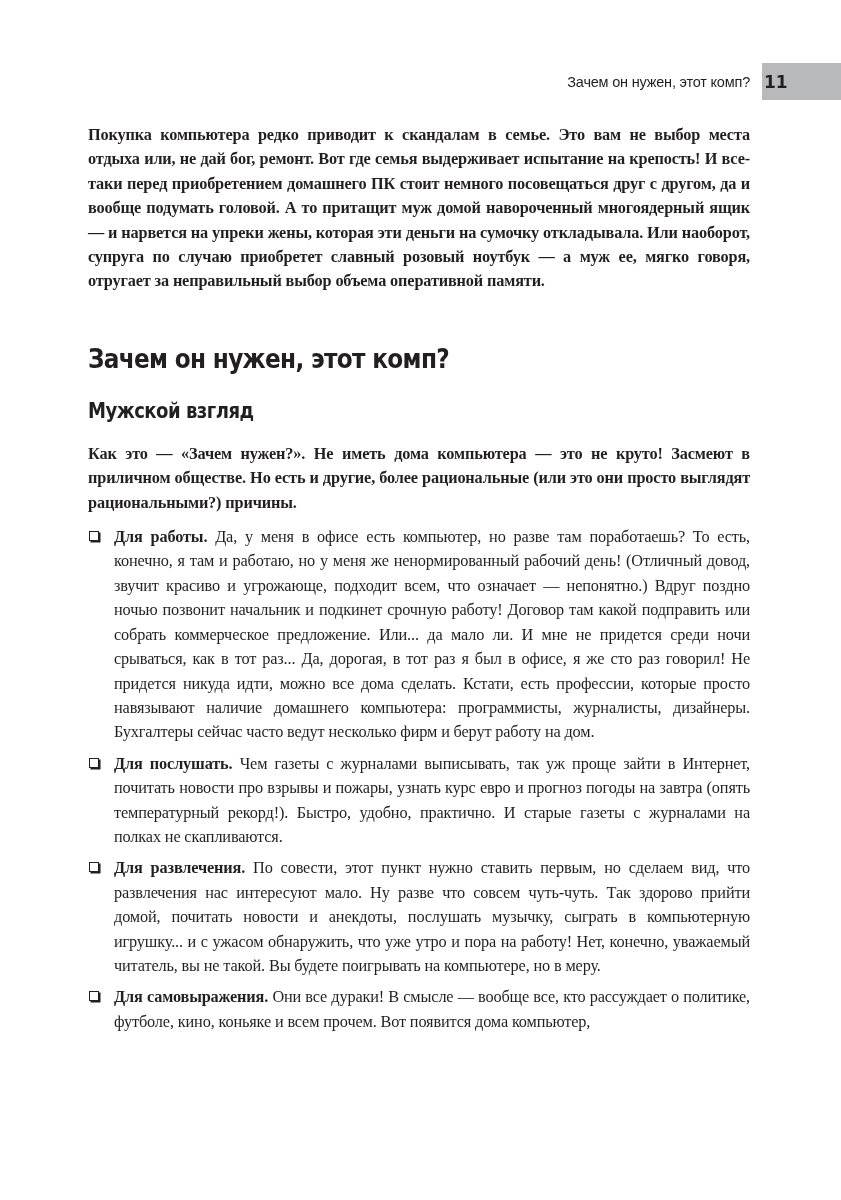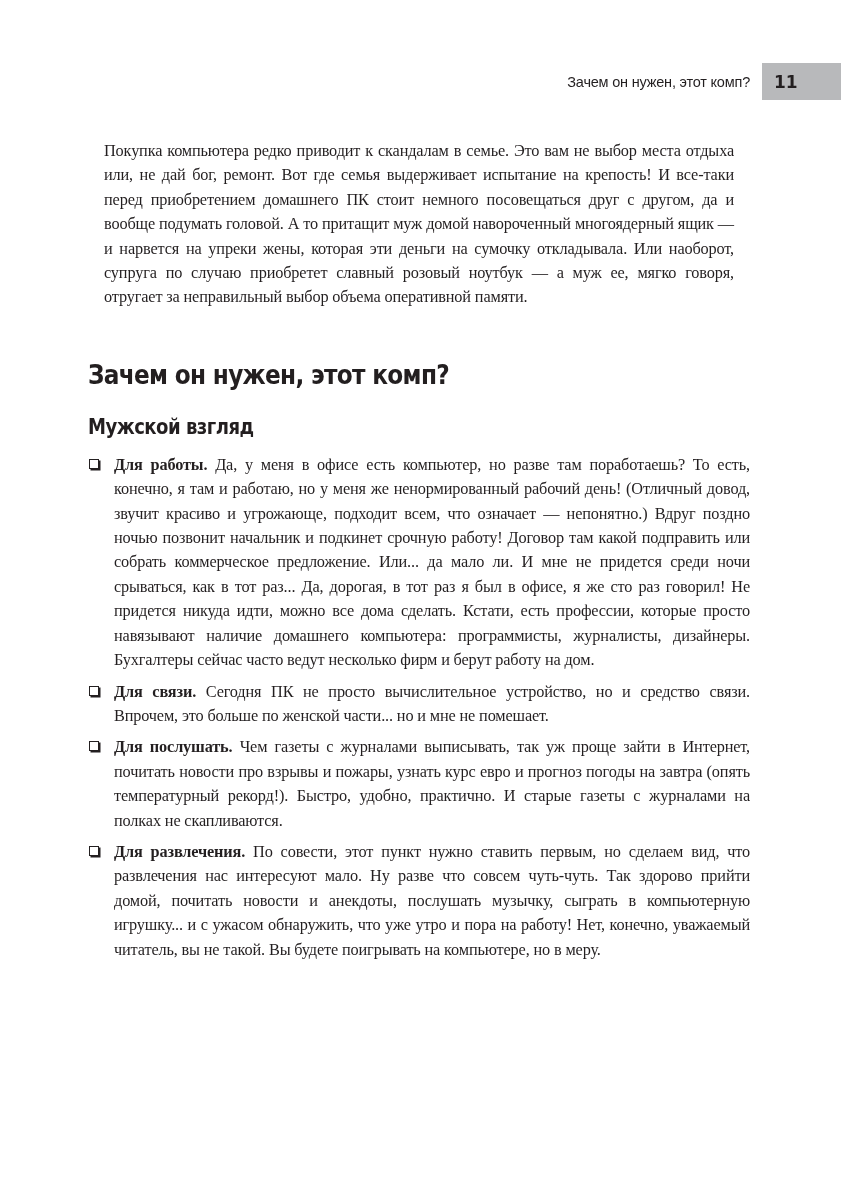--- a/index.html
+++ b/index.html
@@ -9,28 +9,28 @@
     display: flex; align-items: center;
   }
   .running-title {
     font-family: "Liberation Sans", sans-serif; font-size: 14.5px; color: #231f20;
     margin-right: 12px; letter-spacing: -0.2px;
   }
   .page-num-box {
     width: 79px; height: 37px; background: #b8b9bb;
     display: flex; align-items: center;
     font-family: "DejaVu Sans", sans-serif; font-weight: bold; font-size: 17px; color: #231f20;
-    padding-left: 12px; box-sizing: border-box;
+    padding-left: 2px; box-sizing: border-box;
   }
   .content {
     position: absolute; left: 88px; top: 123px; width: 662px;
     font-family: "Liberation Serif", serif; font-size: 16.3px; line-height: 24.4px;
     text-align: justify; letter-spacing: -0.15px;
   }
-  .content p { margin: 16px; }
+  .content p { margin: 0; font-weight: bold; }
   .h1 {
     font-family: "DejaVu Sans", sans-serif; font-weight: bold; font-size: 27px;
     letter-spacing: -0.8px; margin: 45px 0 0 0; line-height: 40px;
     text-align: left; transform: scaleX(0.86); transform-origin: left;
   }
   .h2 {
     font-family: "DejaVu Sans", sans-serif; font-weight: bold; font-size: 21px;
     letter-spacing: -0.6px; margin: 16px 0 0 0; line-height: 32px;
     text-align: left; transform: scaleX(0.86); transform-origin: left;
   }
@@ -50,28 +50,29 @@
   <span class="running-title">Зачем он нужен, этот комп?</span>
   <div class="page-num-box">11</div>
 </div>
 
 <div class="content">
   <p>Покупка компьютера редко приводит к скандалам в семье. Это вам не выбор места отдыха или, не дай бог, ремонт. Вот где семья выдерживает испытание на крепость! И все-таки перед приобретением домашнего ПК стоит немного посовещаться друг с другом, да и вообще подумать головой. А то притащит муж домой навороченный многоядерный ящик — и нарвется на упреки жены, которая эти деньги на сумочку откладывала. Или наоборот, супруга по случаю приобретет славный розовый ноутбук — а муж ее, мягко говоря, отругает за неправильный выбор объема оперативной памяти.</p>
 
   <h1 class="h1">Зачем он нужен, этот комп?</h1>
   <h2 class="h2">Мужской взгляд</h2>
 
+  <p class="intro2">Как это — «Зачем нужен?». Не иметь дома компьютера — это не круто! Засмеют в приличном обществе. Но есть и другие, более рациональные (или это они просто выглядят рациональными?) причины.</p>
 
   <ul class="bullets">
     <li>
       <span class="box-icon"></span><span class="lead">Для работы.</span><span> Да, у меня в офисе есть компьютер, но разве там поработаешь? То есть, конечно, я там и работаю, но у меня же ненормированный рабочий день! (Отличный довод, звучит красиво и угрожающе, подходит всем, что означает — непонятно.) Вдруг поздно ночью позвонит начальник и подкинет срочную работу! Договор там какой подправить или собрать коммерческое предложение. Или... да мало ли. И мне не придется среди ночи срываться, как в тот раз... Да, дорогая, в тот раз я был в офисе, я же сто раз говорил! Не придется никуда идти, можно все дома сделать. Кстати, есть профессии, которые просто навязывают наличие домашнего компьютера: программисты, журналисты, дизайнеры. Бухгалтеры сейчас часто ведут несколько фирм и берут работу на дом.</span>
-    </li>
-    <li>
-      <span class="box-icon"></span><span class="lead">Для связи.</span><span> Сегодня ПК не просто вычислительное устройство, но и средство связи. Впрочем, это больше по женской части... но и мне не помешает.</span>
     </li>
     <li>
       <span class="box-icon"></span><span class="lead">Для послушать.</span><span> Чем газеты с журналами выписывать, так уж проще зайти в Интернет, почитать новости про взрывы и пожары, узнать курс евро и прогноз погоды на завтра (опять температурный рекорд!). Быстро, удобно, практично. И старые газеты с журналами на полках не скапливаются.</span>
     </li>
     <li>
       <span class="box-icon"></span><span class="lead">Для развлечения.</span><span> По совести, этот пункт нужно ставить первым, но сделаем вид, что развлечения нас интересуют мало. Ну разве что совсем чуть-чуть. Так здорово прийти домой, почитать новости и анекдоты, послушать музычку, сыграть в компьютерную игрушку... и с ужасом обнаружить, что уже утро и пора на работу! Нет, конечно, уважаемый читатель, вы не такой. Вы будете поигрывать на компьютере, но в меру.</span>
     </li>
+    <li>
+      <span class="box-icon"></span><span class="lead">Для самовыражения.</span><span> Они все дураки! В смысле — вообще все, кто рассуждает о политике, футболе, кино, коньяке и всем прочем. Вот появится дома компьютер,</span>
+    </li>
   </ul>
 </div>
 
 </body></html>

